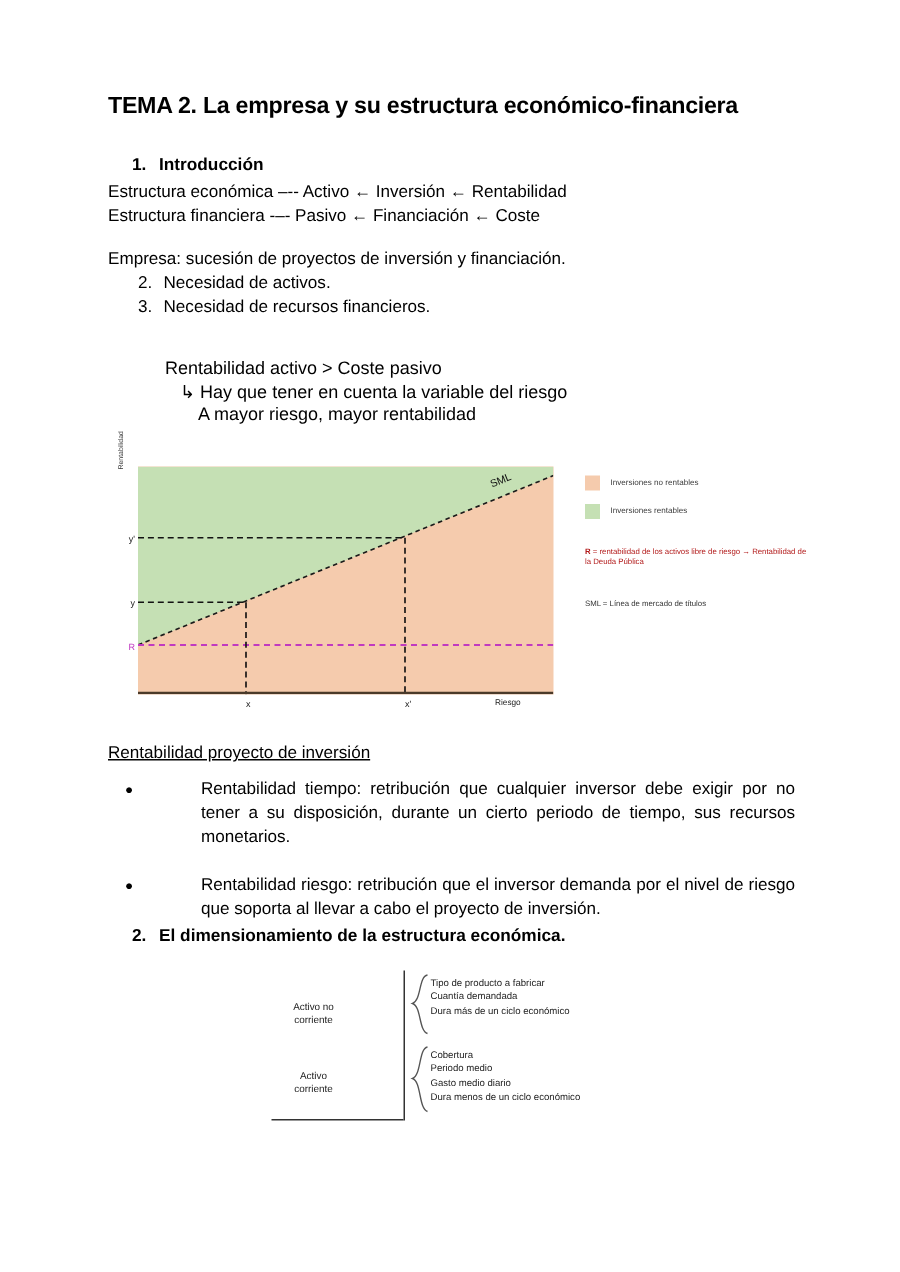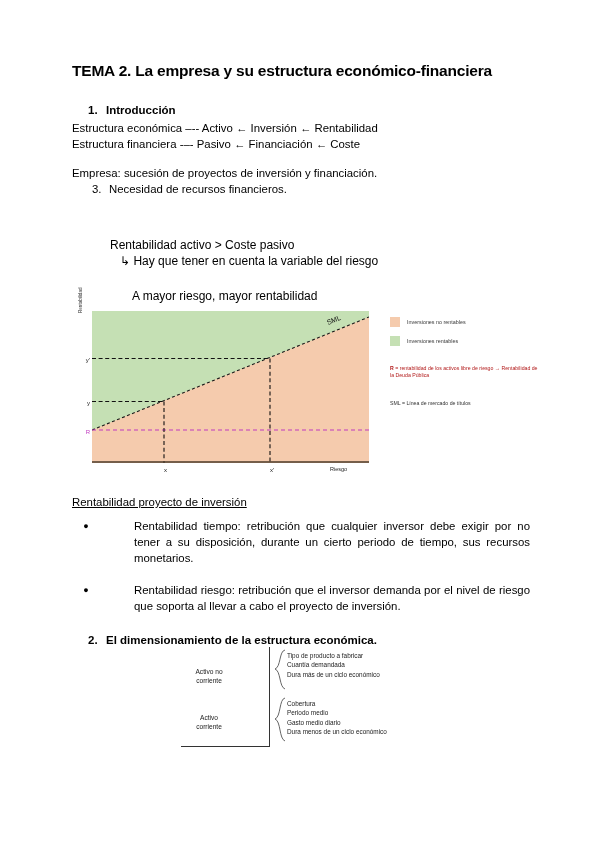--- a/index.html
+++ b/index.html
@@ -66,21 +66,21 @@
 
   .rent-block {
     position: absolute;
     left: 110px;
     top: 238px;
     font-size: 12px;
     line-height: 15.6px;
     white-space: nowrap;
   }
   .rent-block .indent1 { padding-left: 10px; }
-  .rent-block .indent2 { padding-left: 22px; margin-top: 20px; }
+  .rent-block .indent2 { padding-left: 22px; }
 
   .underlined-head {
     position: absolute;
     left: 72px;
     top: 496px;
     font-size: 11.4px;
     text-decoration: underline;
     white-space: nowrap;
   }
 
@@ -106,21 +106,20 @@
   .bullet-text {
     flex: 1;
     text-align: justify;
     margin-left: 34px;
   }
 
   .s2 {
     position: absolute;
     left: 88px;
     top: 618px;
-    margin-top: 16px;
   }
   .s2 .num { display: inline-block; width: 18px; }
 
   
   .chart-wrap {
     position: absolute;
     left: 72px;
     top: 305px;
     width: 460px;
     height: 180px;
@@ -287,20 +286,23 @@
   </div>
 
   <div class="line-block" id="empresa">Empresa: sucesión de proyectos de inversión y financiación.</div>
 
   <div class="line-block" id="eco-fin">
     <div>Estructura económica –--  Activo  ←  Inversión  ←  Rentabilidad</div>
     <div>Estructura financiera -–-  Pasivo ← Financiación ← Coste</div>
   </div>
 
   <div class="ol-list">
+    <div class="li">
+      <span class="n">2.</span><span>Necesidad de activos.</span>
+    </div>
     <div class="li">
       <span class="n">3.</span><span>Necesidad de recursos financieros.</span>
     </div>
   </div>
 
   <div class="rent-block">
     <div>Rentabilidad activo &gt; Coste pasivo</div>
     <div class="indent1">↳ Hay que tener en cuenta la variable del riesgo</div>
     <div class="indent2">A mayor riesgo, mayor rentabilidad</div>
   </div>

